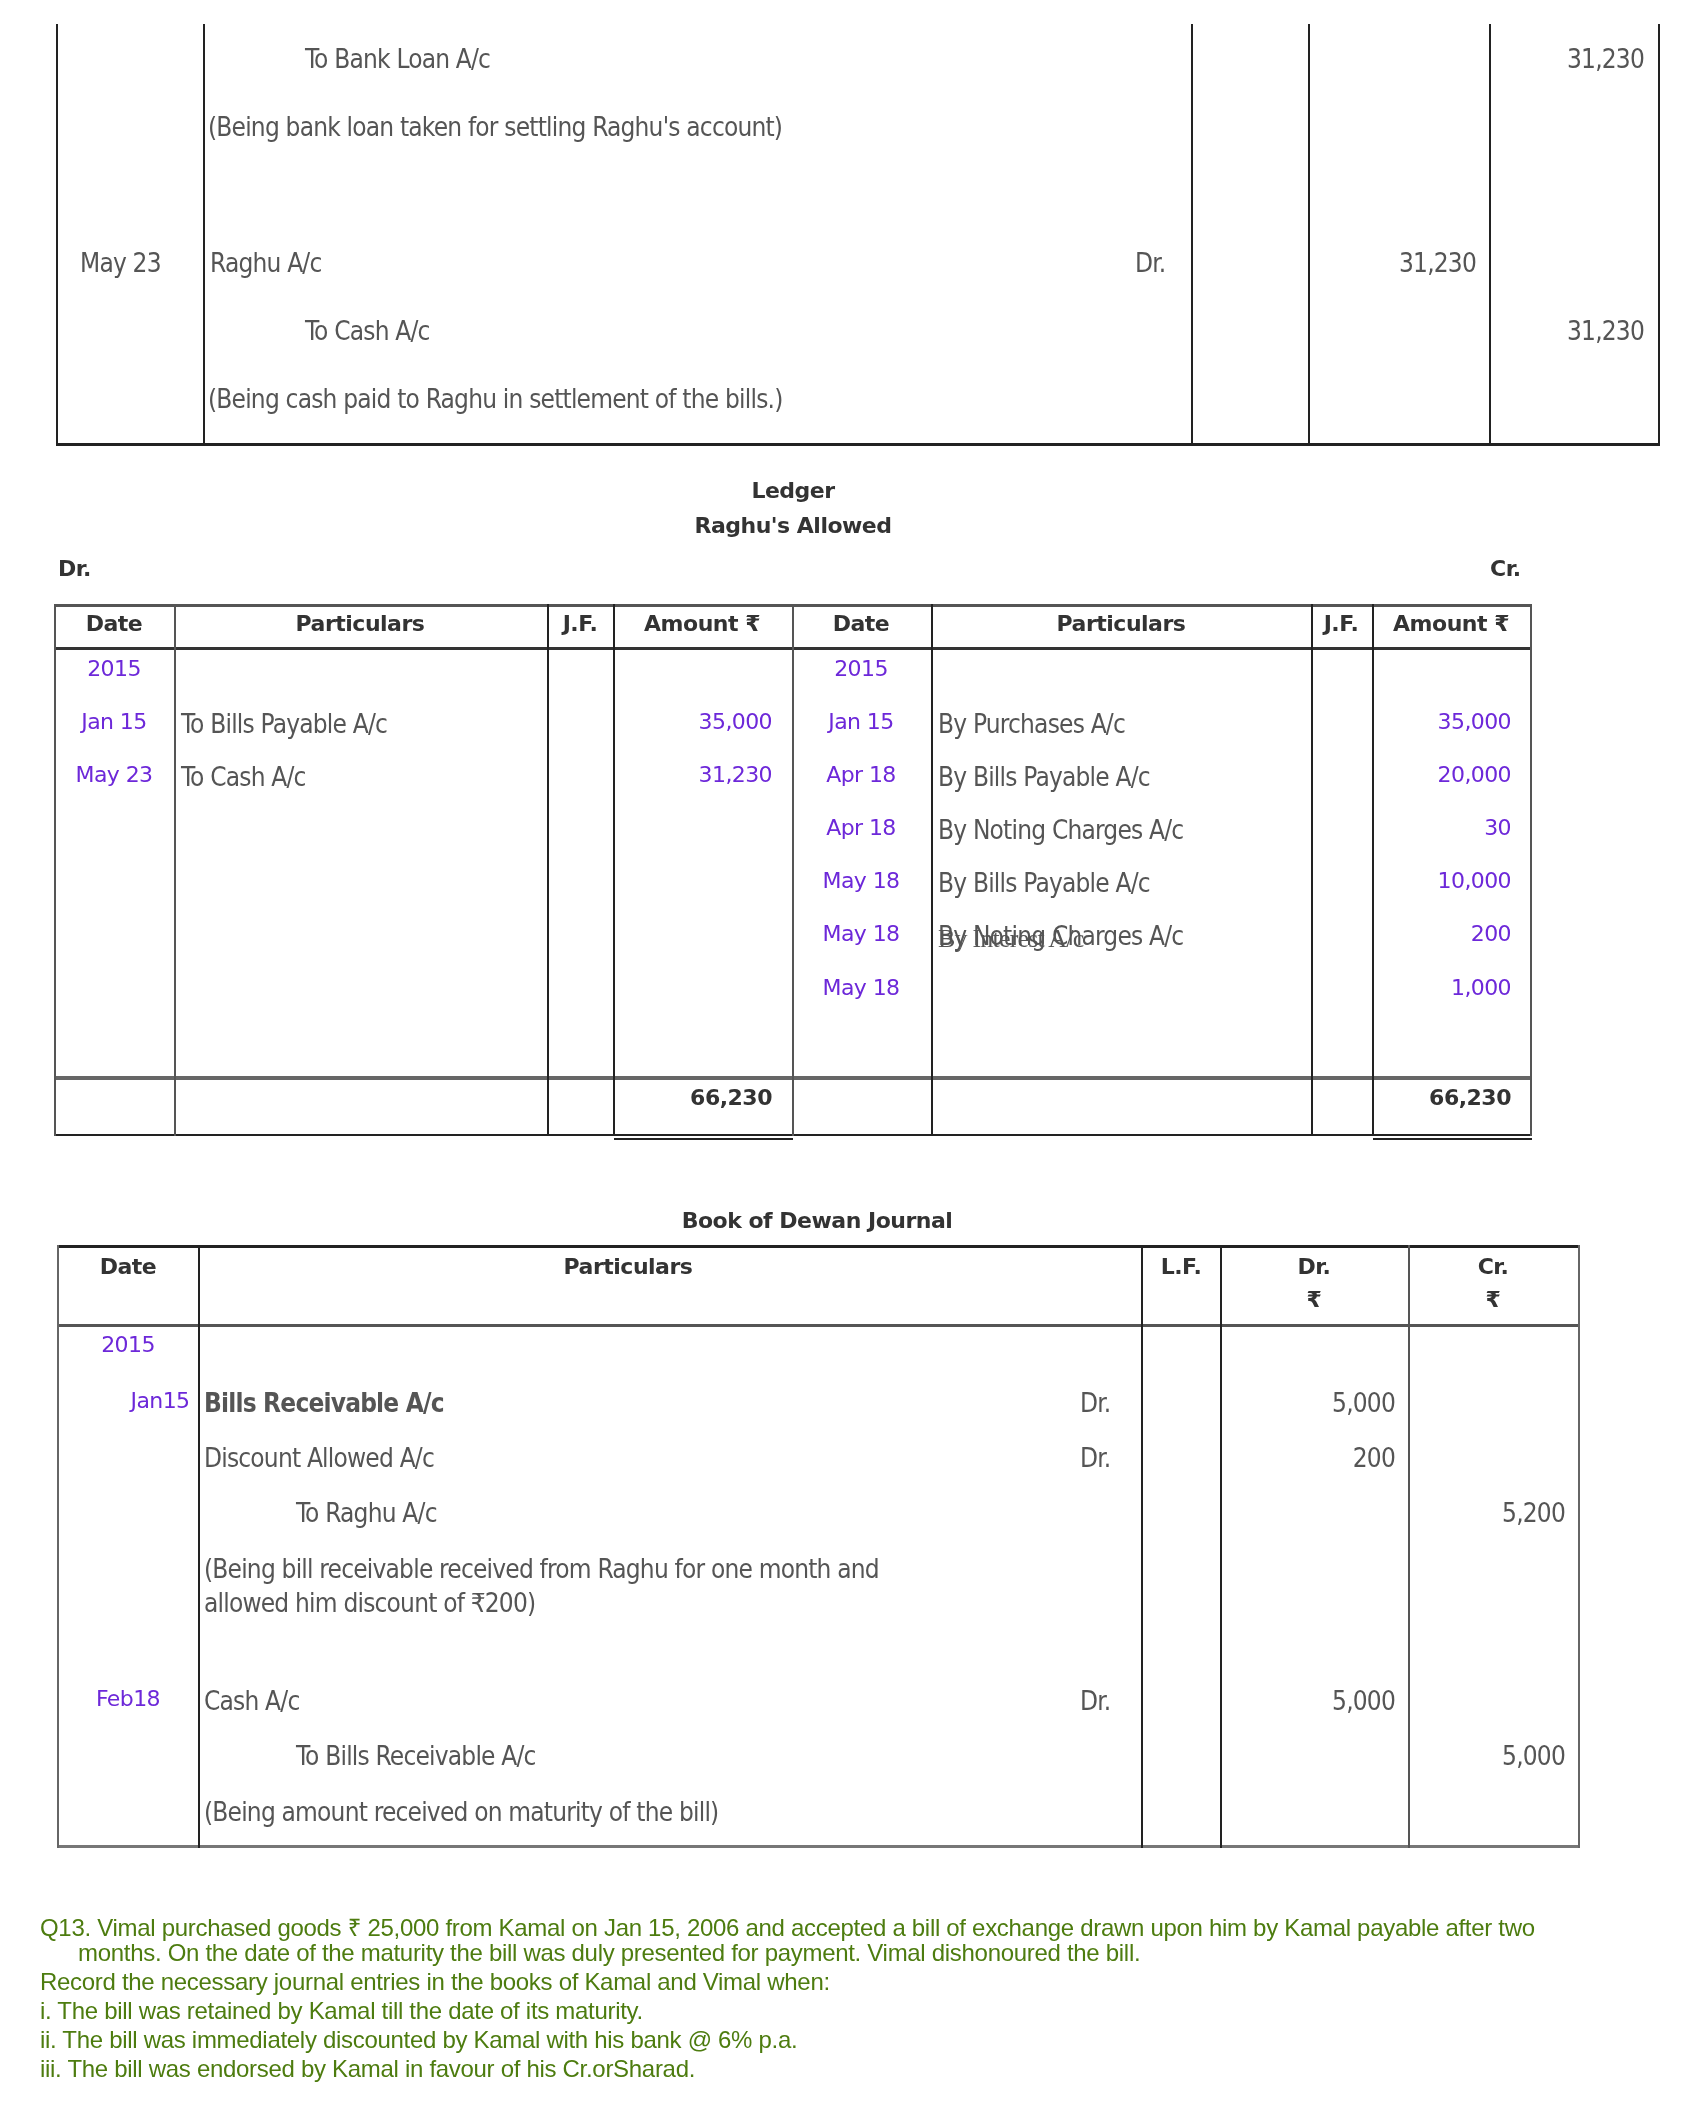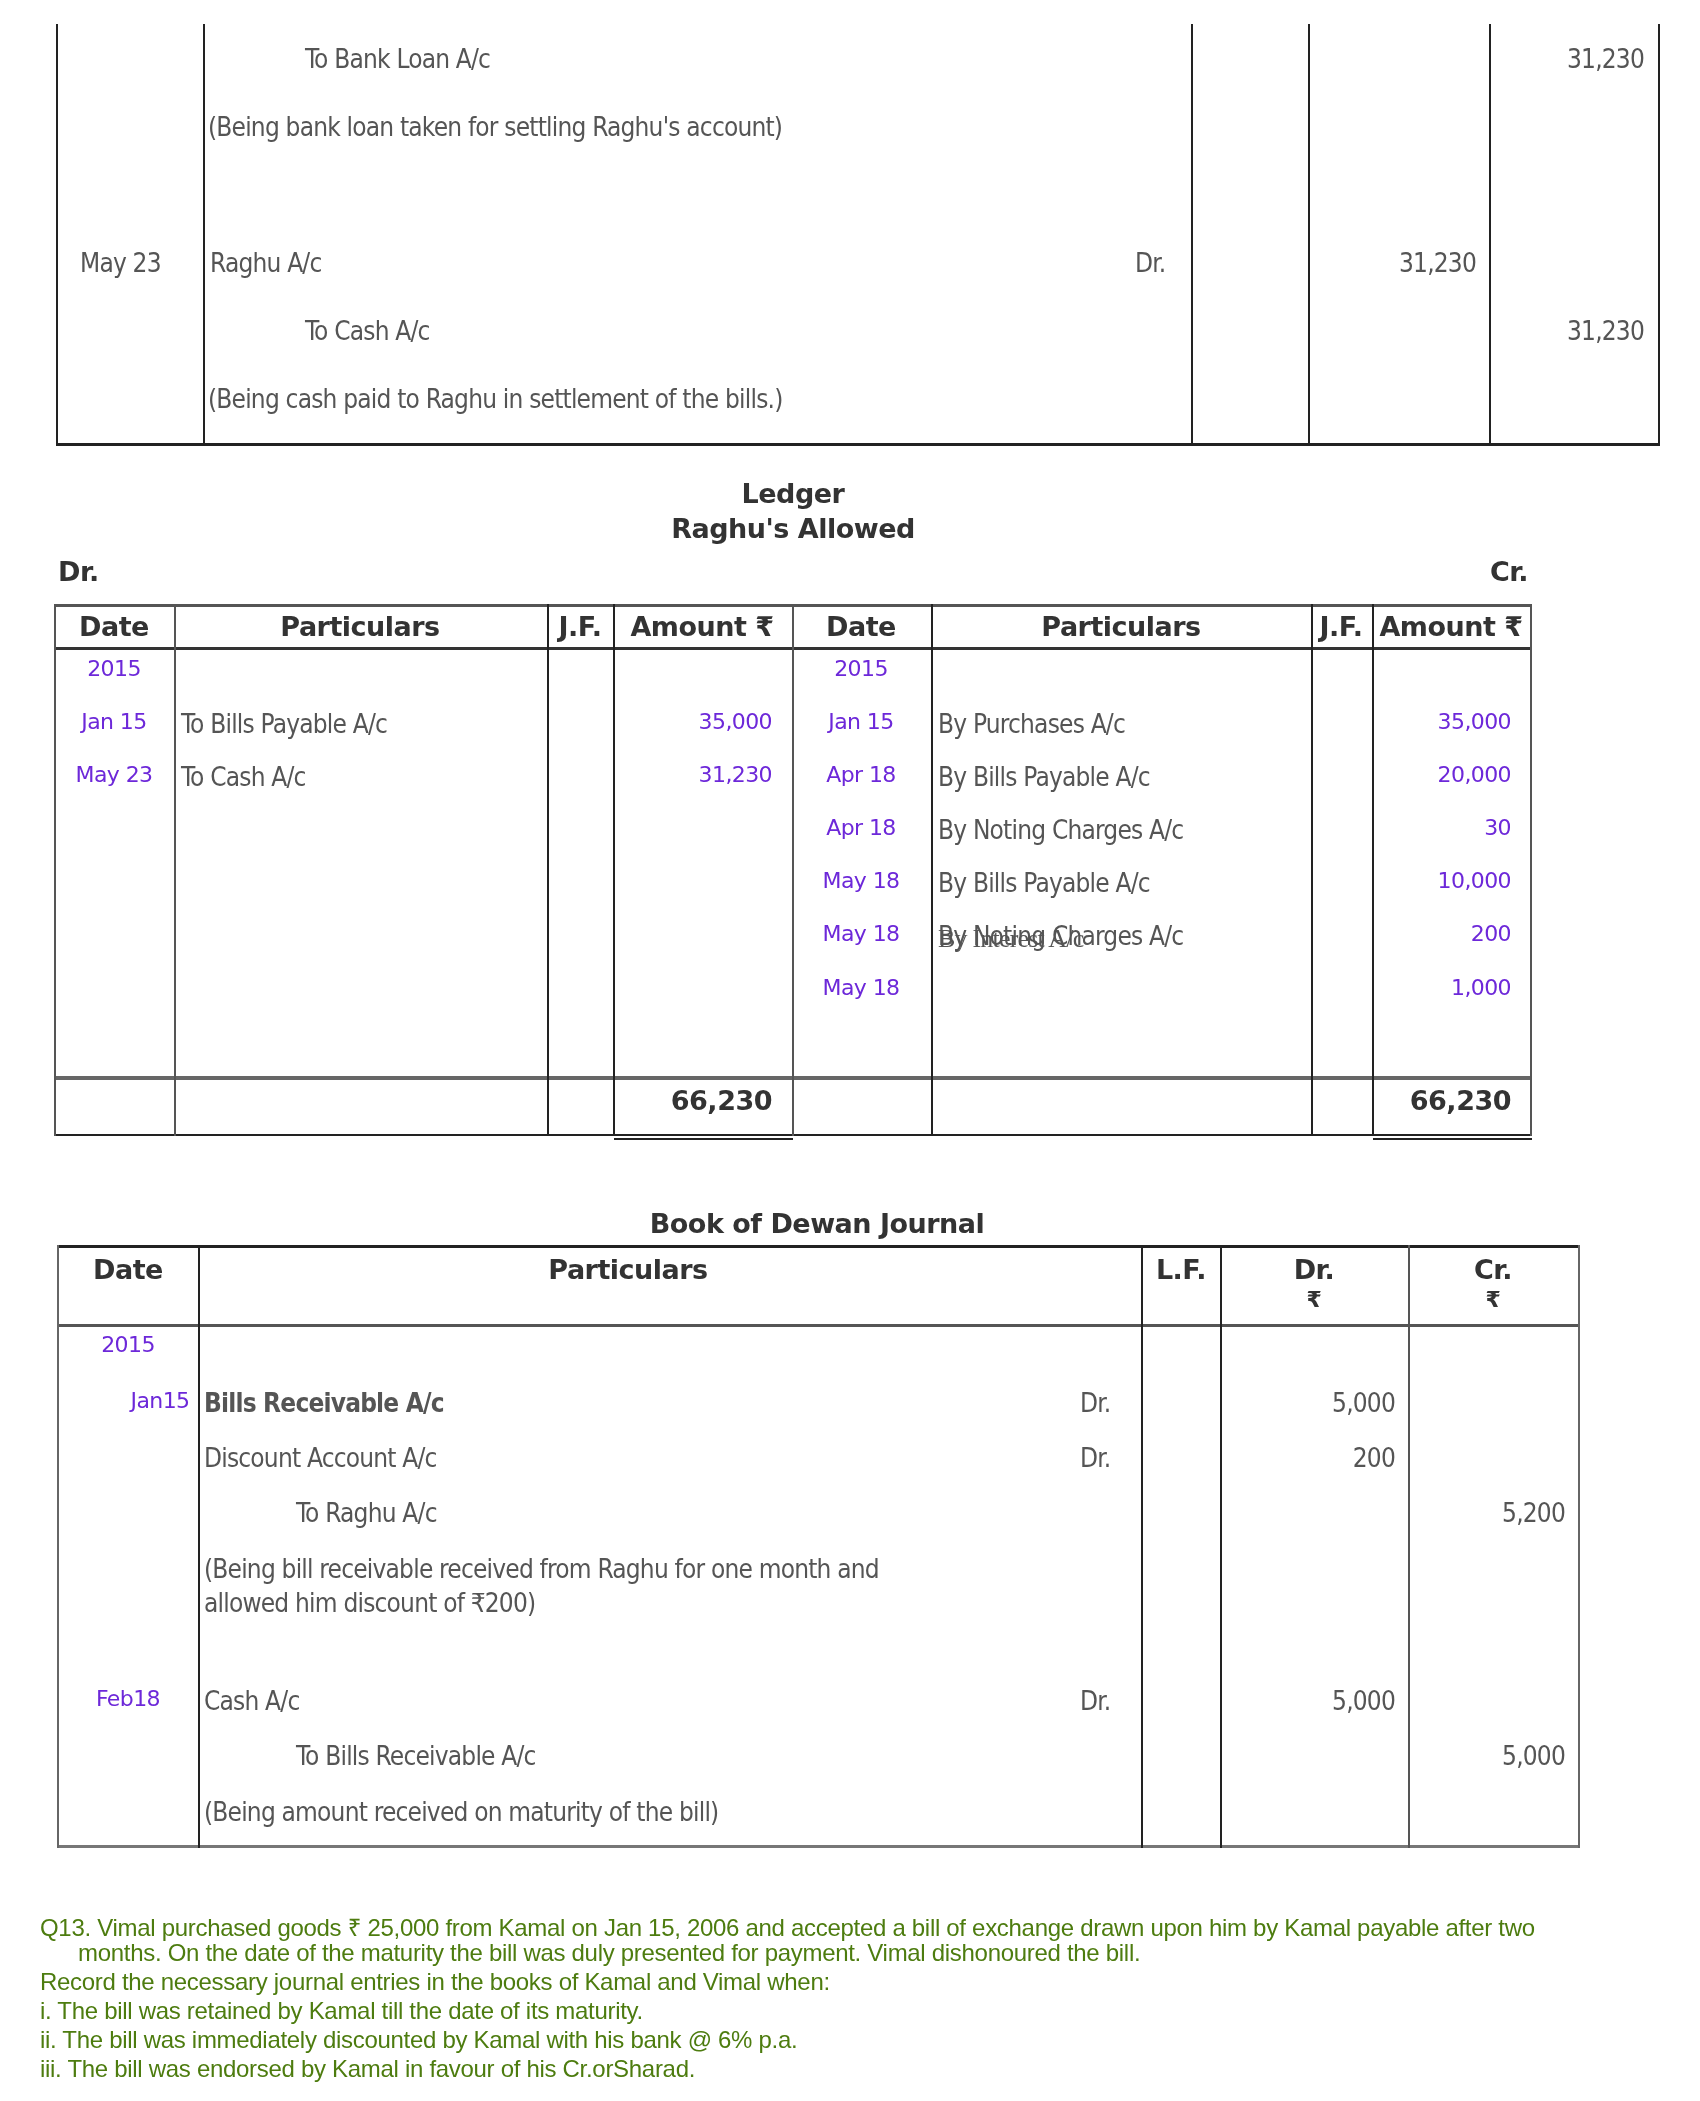--- a/index.html
+++ b/index.html
@@ -3,21 +3,21 @@
 <meta charset="utf-8">
 <style>
   html, body { margin:0; padding:0; background:#ffffff; }
   body { width:1700px; height:2101px; position:relative; overflow:hidden;
          font-family:"DejaVu Sans", sans-serif; color:#444; }
   .abs { position:absolute; white-space:nowrap; }
   .vline { position:absolute; width:2px; background:#222; }
   .hline { position:absolute; height:2px; background:#222; }
   .t { font-family:"DejaVu Sans Condensed","DejaVu Sans", sans-serif; font-size:26px; color:#555; letter-spacing:-0.8px; }
   .td { font-size:22px; color:#6d28d9; letter-spacing:-0.6px; }
-  .h { font-weight:bold; font-size:27px; color:#333; letter-spacing:-0.5px; }
+  .h { font-weight:bold; font-size:22px; color:#333; letter-spacing:-0.5px; }
   .num { text-align:right; }
   .ctr { text-align:center; transform:translateX(-50%); }
   .q { font-family:"Liberation Sans", sans-serif; font-size:24px; color:#4d7c0f; letter-spacing:-0.3px; }
 </style>
 </head>
 <body>
 
 <div>
   <div class="vline" style="left:56px;top:24px;height:422px;"></div>
   <div class="vline" style="left:203px;top:24px;height:422px;"></div>
@@ -136,21 +136,21 @@
   <div class="abs h ctr" style="left:1493px;top:1254px;">Cr.</div>
   <div class="abs h ctr" style="left:1493px;top:1287px;font-size:22px;">₹</div>
 
   <div class="abs td ctr" style="left:128px;top:1332px;">2015</div>
 
   <div class="abs td ctr" style="left:128px;top:1388px;margin-left:32px;">Jan15</div>
   <div class="abs t" style="left:204px;top:1388px;font-weight:bold;">Bills Receivable A/c</div>
   <div class="abs t" style="left:1080px;top:1388px;">Dr.</div>
   <div class="abs t num" style="right:305px;top:1388px;">5,000</div>
 
-  <div class="abs t" style="left:204px;top:1443px;">Discount Account A/c</div>
+  <div class="abs t" style="left:204px;top:1443px;">Discount Allowed A/c</div>
   <div class="abs t" style="left:1080px;top:1443px;">Dr.</div>
   <div class="abs t num" style="right:305px;top:1443px;">200</div>
 
   <div class="abs t" style="left:296px;top:1498px;">To Raghu A/c</div>
   <div class="abs t num" style="right:135px;top:1498px;">5,200</div>
 
   <div class="abs t" style="left:204px;top:1554px;">(Being bill receivable received from Raghu for one month and</div>
   <div class="abs t" style="left:204px;top:1588px;">allowed him discount of ₹200)</div>
 
   <div class="abs td ctr" style="left:128px;top:1686px;">Feb18</div>

